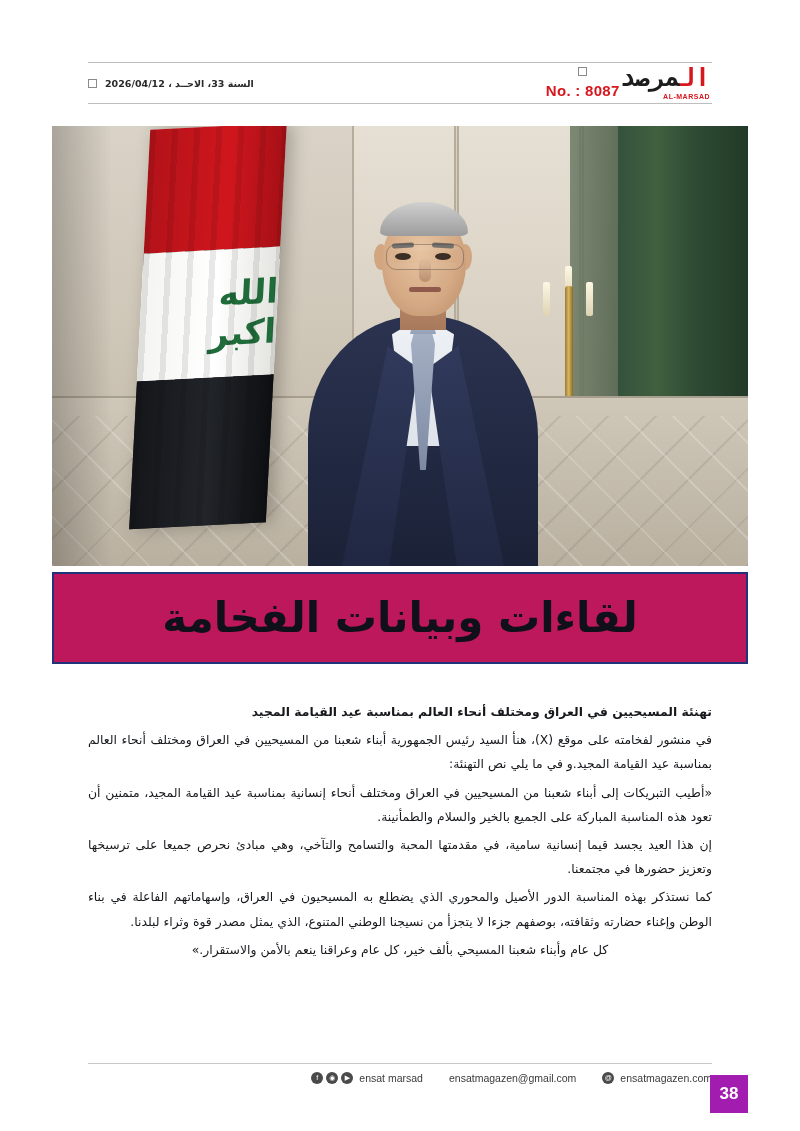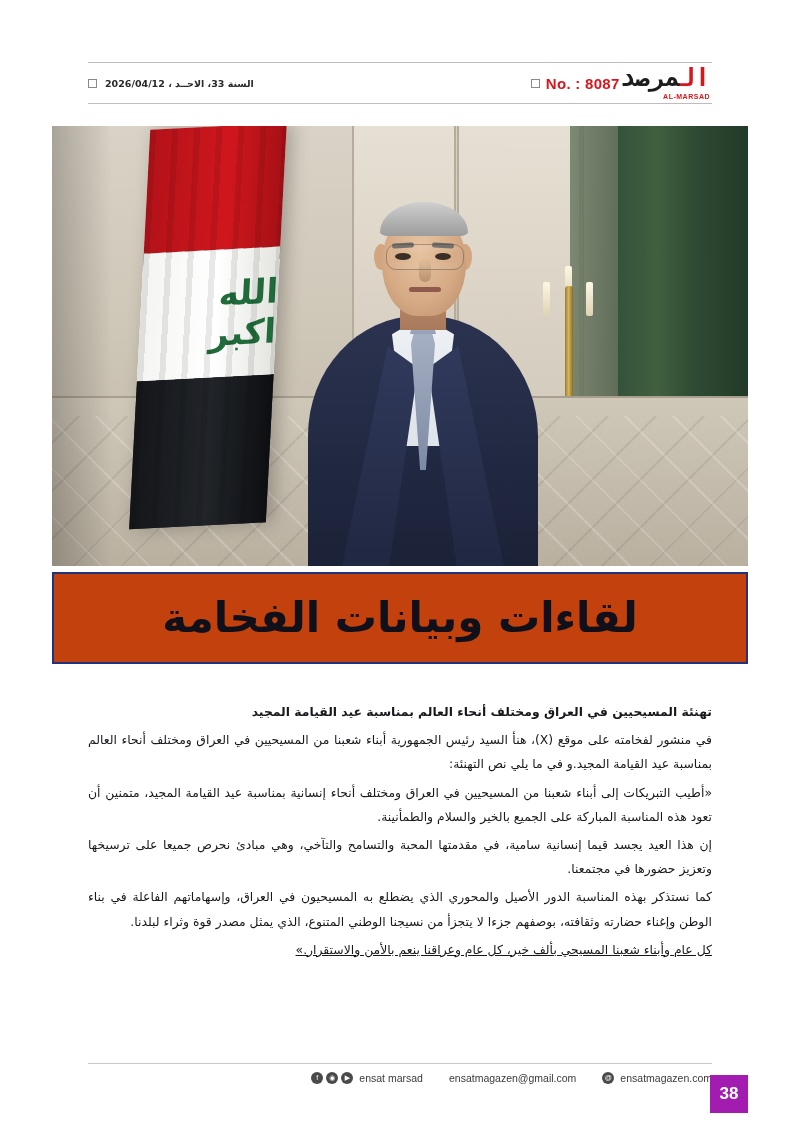--- a/index.html
+++ b/index.html
@@ -77,20 +77,21 @@
     letter-spacing: 0.5px;
     margin-top: 1px;
     direction: ltr;
   }
   .issue-box {
     display: flex;
     align-items: center;
     gap: 6px;
     direction: ltr;
     margin-left: 18px;
+    flex-direction: column;
   }
   .issue-no {
     font-family: "Liberation Sans", sans-serif;
     font-size: 15px;
     font-weight: bold;
     color: #d8161d;
     letter-spacing: 0.3px;
   }
   .sq {
     width: 7px;
@@ -419,21 +420,21 @@
     position: absolute;
     top: 572px;
     left: 52px;
     width: 696px;
     height: 92px;
     border: 2px solid #21337a;
     box-sizing: border-box;
     display: flex;
     align-items: center;
     justify-content: center;
-    background: #c2410c;
+    background: #be185d;
   }
   .title-text {
     font-family: "DejaVu Sans", sans-serif;
     font-size: 42px;
     font-weight: bold;
     color: #10101a;
     letter-spacing: -1px;
     line-height: 1;
     direction: rtl;
   }
@@ -458,21 +459,21 @@
   }
   .article p {
     font-family: "DejaVu Sans", sans-serif;
     font-size: 12.4px;
     line-height: 1.95;
     margin: 0 0 4px 0;
     color: #16181c;
     text-align: justify;
   }
   .article p.center {
-    text-decoration: underline;
+    text-align: center;
   }
 
   
   .footer {
     position: absolute;
     left: 88px;
     right: 88px;
     bottom: 38px;
     height: 30px;
   }

